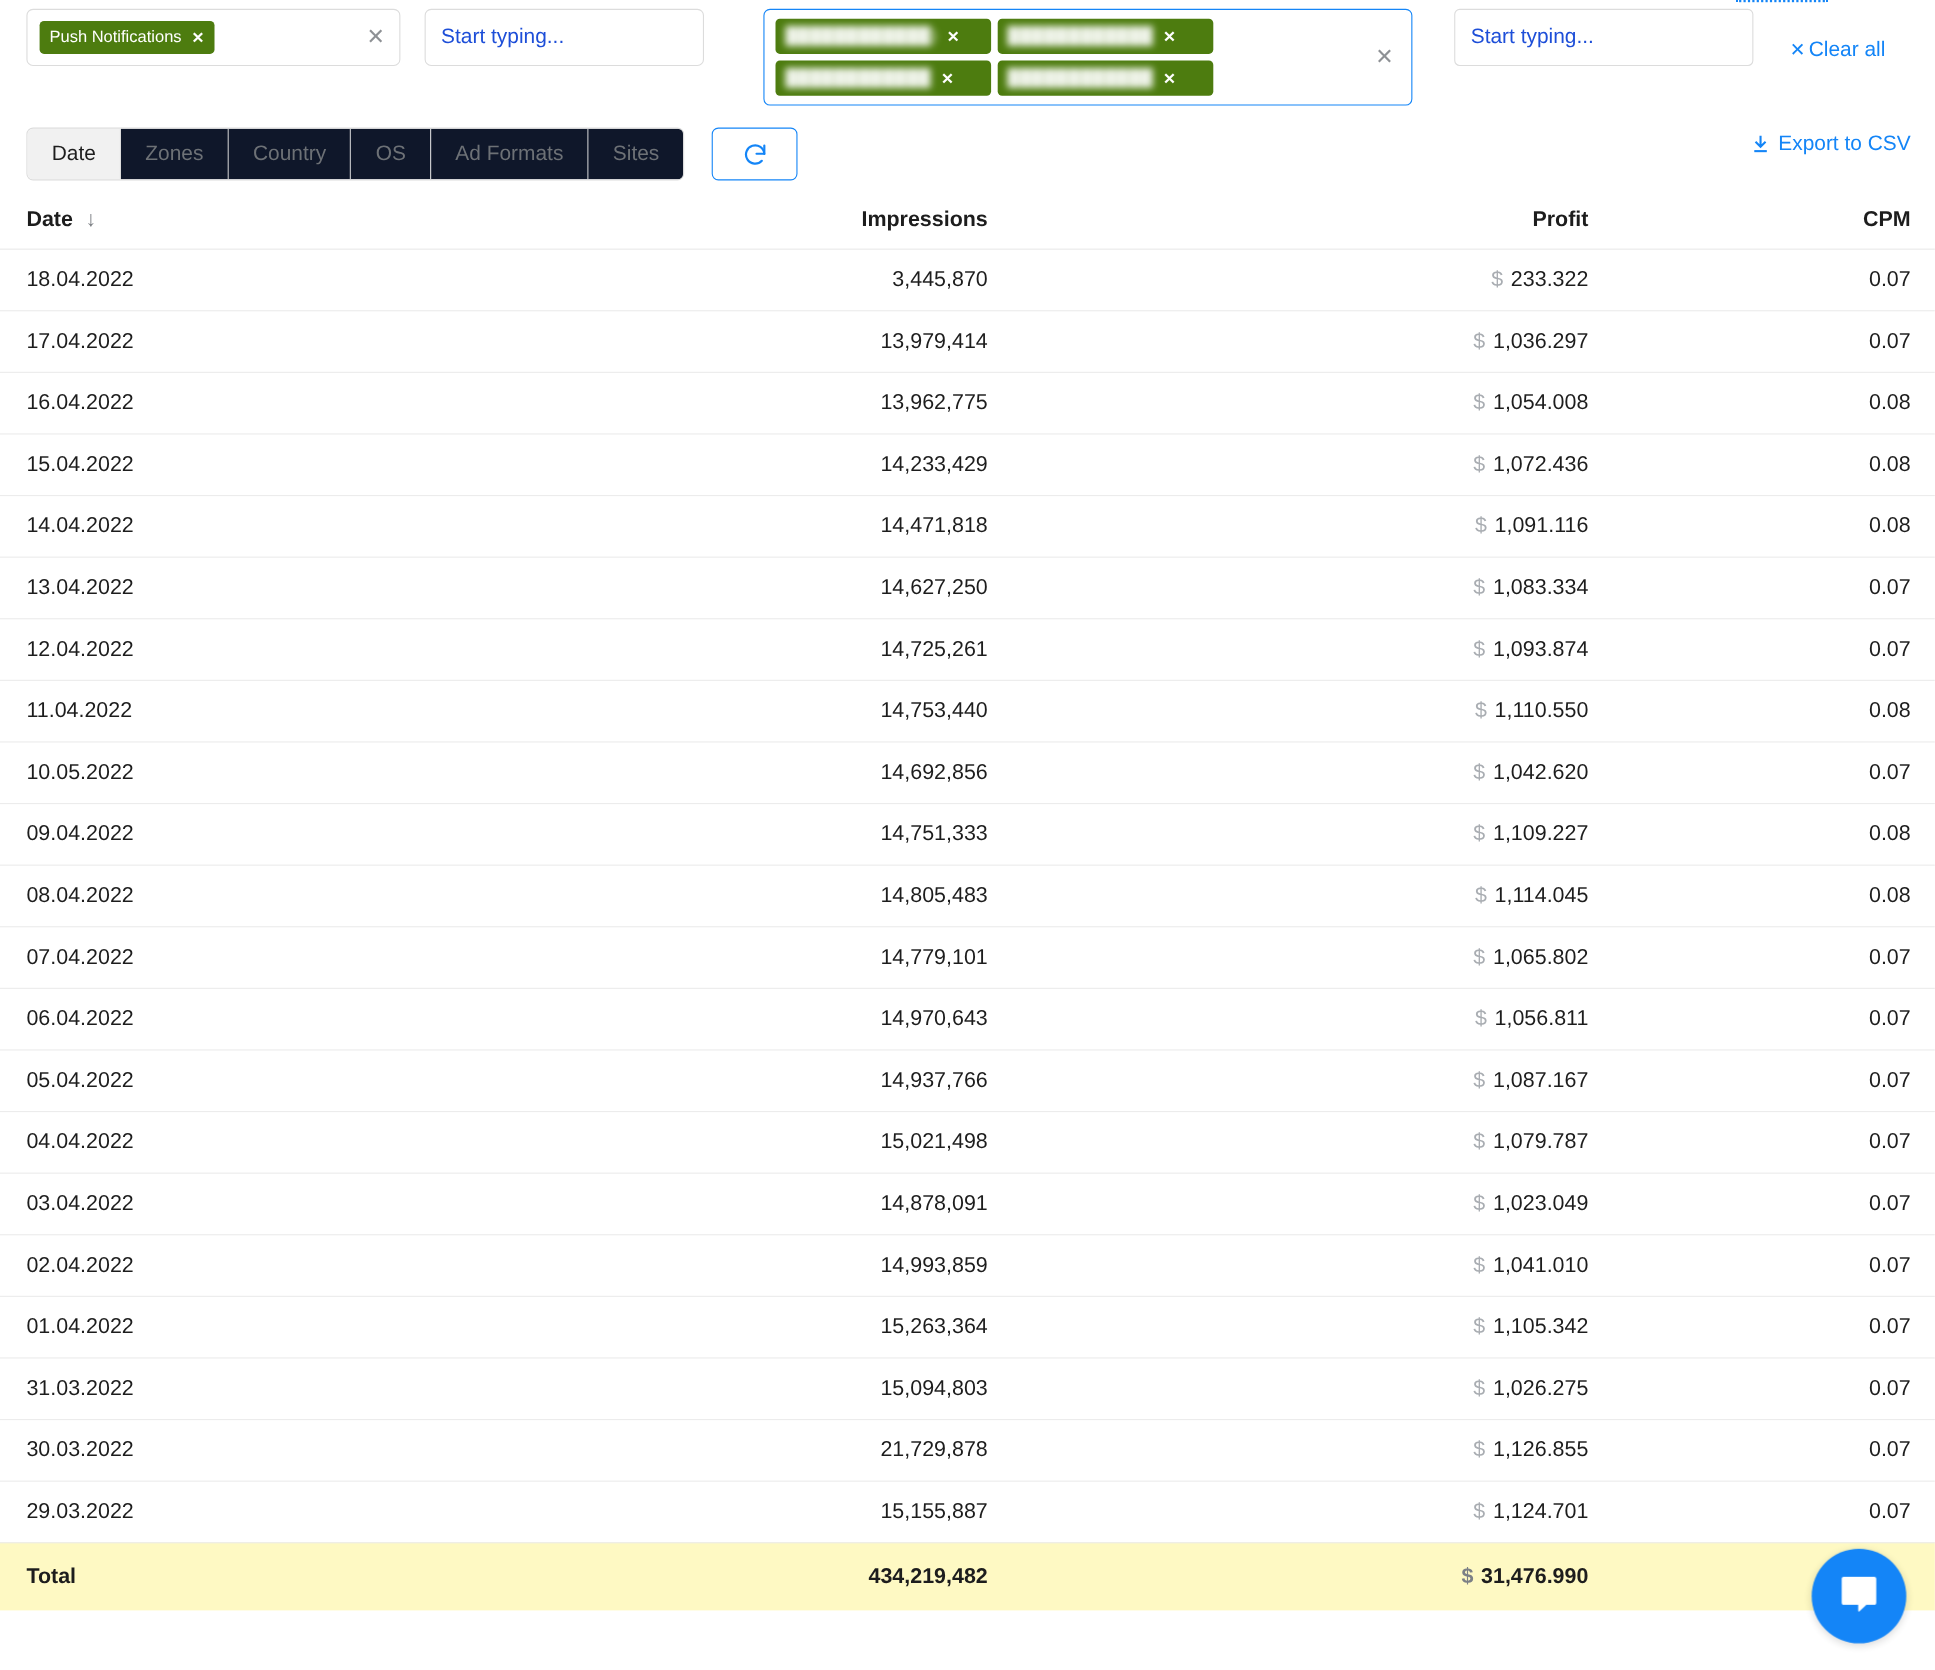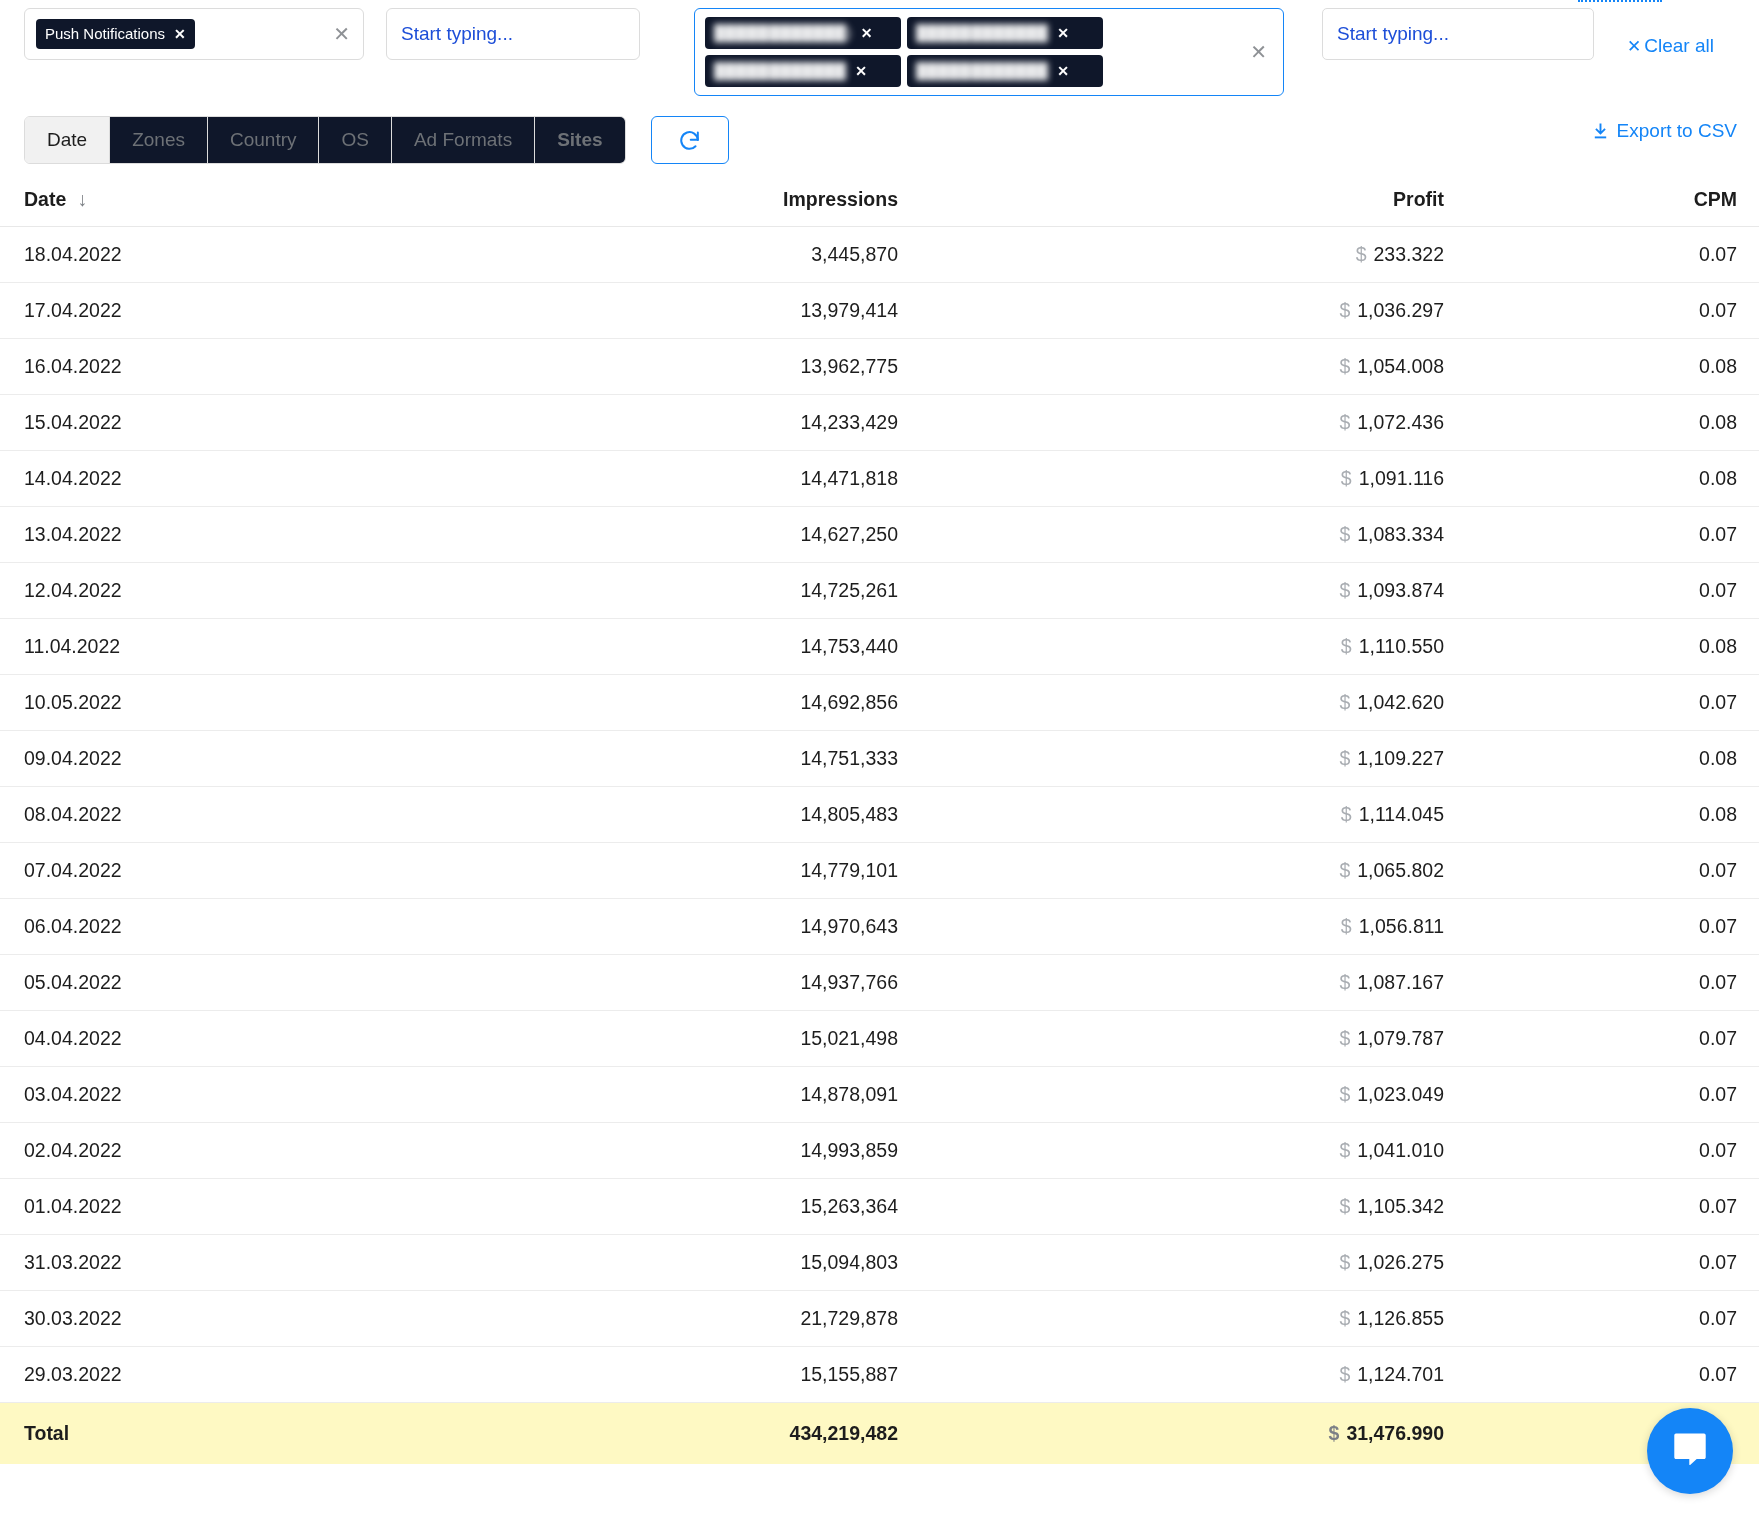--- a/index.html
+++ b/index.html
@@ -37,21 +37,21 @@
     border: 1px solid #1485f7;
     box-shadow: none;
   }
 
   .field-1 { margin-left: 24px; width: 340px; }
   .field-2 { margin-left: 22px; width: 254px; }
   .field-3 { margin-left: 54px; width: 590px; align-content: flex-start; }
   .field-4 { margin-left: 38px; width: 272px; border-radius: 5px;}
 
   .tag {
-    background: #0f172a;
+    background: #4d7c0f;
     color: #ffffff;
     border-radius: 4px;
     font-size: 15px;
     line-height: 1;
     padding: 7px 9px 8px 9px;
     margin: 3px 5px 3px 3px;
     display: inline-flex;
     align-items: center;
     white-space: nowrap;
     font-weight: 400;
@@ -147,21 +147,21 @@
     align-items: center;
     justify-content: center;
     padding: 0 22px;
     font-size: 19px;
     color: #6d7176;
     background: #0f172a;
     border-right: 1px solid #dcdcdc;
     cursor: pointer;
     white-space: nowrap;
   }
-  .tab:last-child { border-right: none; font-weight: bold; }
+  .tab:last-child { border-right: none; }
   .tab.active {
     background: #f1f1f1;
     color: #1d1d1d;
     font-weight: 400;
   }
 
   .refresh-btn {
     margin-left: 25px;
     width: 78px;
     height: 48px;

